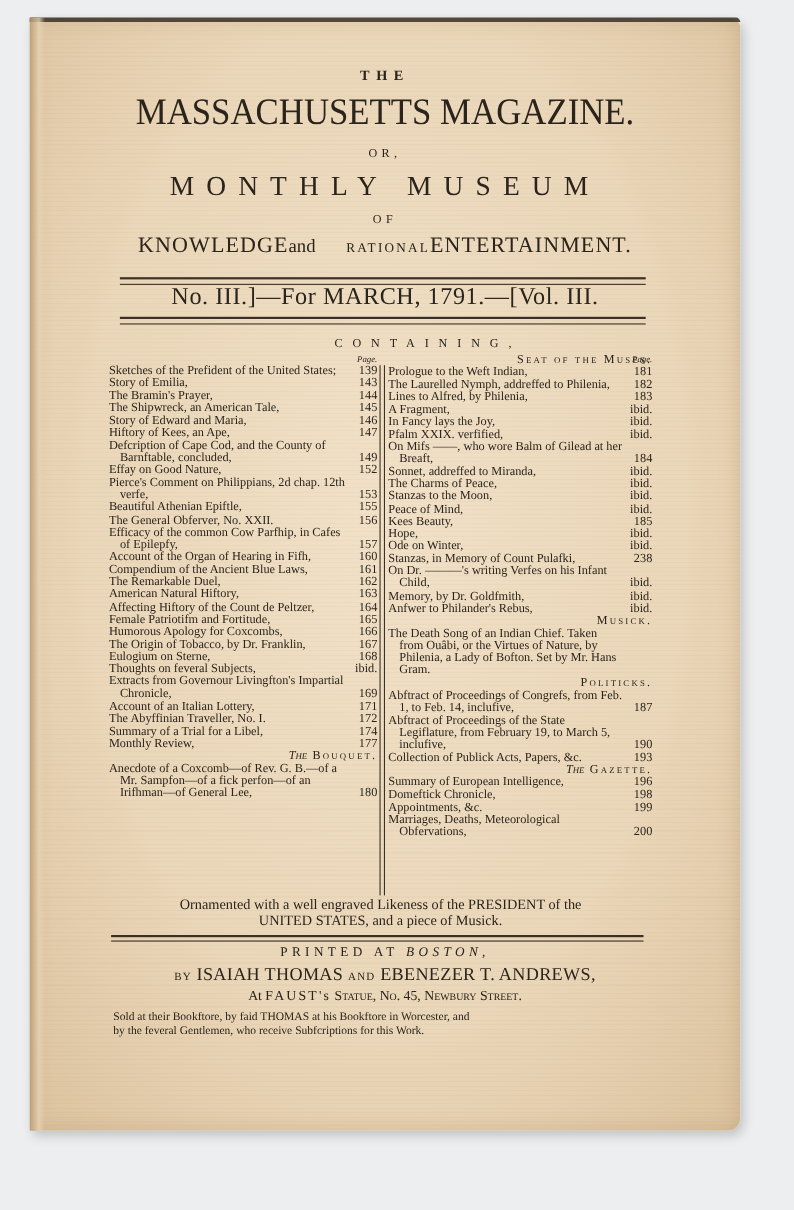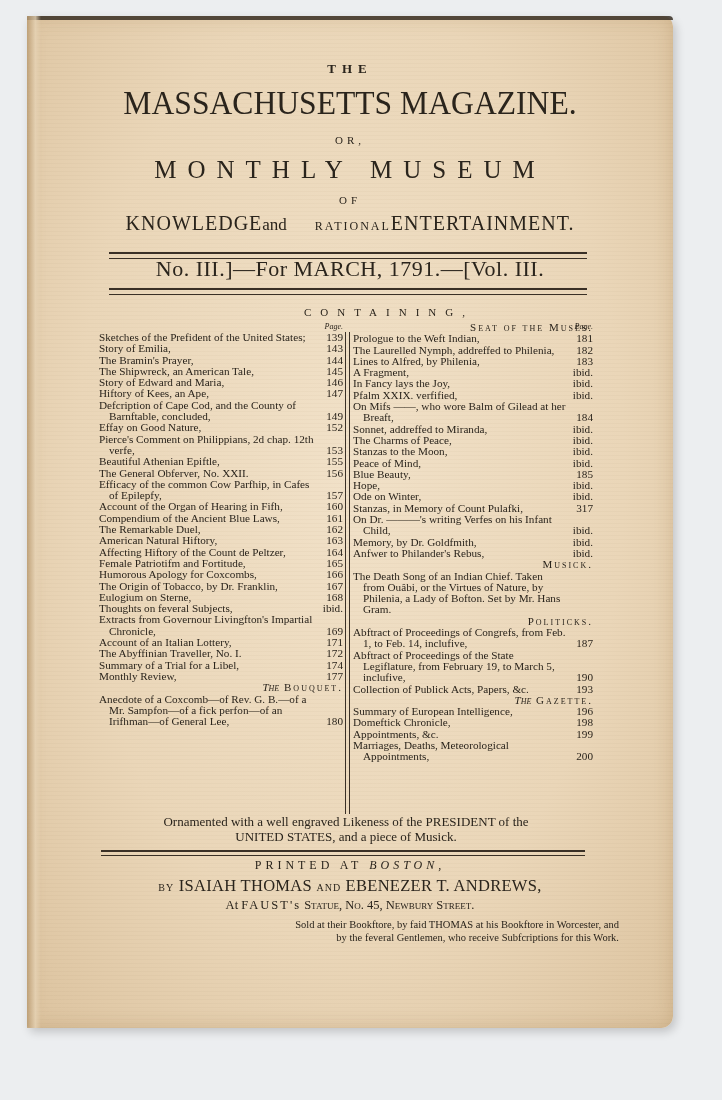--- a/index.html
+++ b/index.html
@@ -57,21 +57,21 @@
   .section.italic-first .it { font-style: italic; letter-spacing: 0; }
 
   .ornamented { position: absolute; top: 798px; left: 72px; width: 494px; text-align: center; font-size: 13px; line-height: 15px; }
   .rule-bottom { position: absolute; top: 834px; left: 74px; width: 484px; height: 3px; border-top: 2.5px solid #3a3026; border-bottom: 1px solid #3a3026; }
   .printed { position: absolute; top: 842px; width: 100%; text-align: center; font-size: 12px; letter-spacing: 4px; }
   .printed .boston { font-style: italic; }
   .by { position: absolute; top: 860px; width: 100%; text-align: center; font-size: 16.5px; letter-spacing: 0.3px; }
   .by .sc { font-size: 10px; letter-spacing: 1px; }
   .at { position: absolute; top: 882px; width: 100%; text-align: center; font-size: 12.5px; }
   .at .faust { letter-spacing: 2px; }
-  .sold { position: absolute; top: 902px; left: 62px; width: 530px; text-align: right; font-size: 10.5px; line-height: 13px; }
+  .sold { position: absolute; top: 902px; left: 76px; width: 530px; text-align: left; font-size: 10.5px; line-height: 13px; }
 </style>
 </head>
 <body>
 
 <div class="page">
   <div class="spine-edge"></div>
   <div class="content">
 
     <div class="the">THE</div>
     <div class="title">MASSACHUSETTS MAGAZINE.</div>
@@ -256,34 +256,34 @@
           </div>
           <div class="entry">
             <span class="t">Stanzas to the Moon,</span>
             <span class="p">ibid.</span>
           </div>
           <div class="entry">
             <span class="t">Peace of Mind,</span>
             <span class="p">ibid.</span>
           </div>
           <div class="entry">
-            <span class="t">Blue Beauty,</span>
+            <span class="t">Kees Beauty,</span>
             <span class="p">185</span>
           </div>
           <div class="entry">
             <span class="t">Hope,</span>
             <span class="p">ibid.</span>
           </div>
           <div class="entry">
             <span class="t">Ode on Winter,</span>
             <span class="p">ibid.</span>
           </div>
           <div class="entry">
             <span class="t">Stanzas, in Memory of Count Pulafki,</span>
-            <span class="p">317</span>
+            <span class="p">238</span>
           </div>
           <div class="entry">
             <span class="t">On Dr. ———'s writing Verfes on his Infant Child,</span>
             <span class="p">ibid.</span>
           </div>
           <div class="entry">
             <span class="t">Memory, by Dr. Goldfmith,</span>
             <span class="p">ibid.</span>
           </div>
           <div class="entry">
@@ -324,21 +324,21 @@
           </div>
           <div class="entry">
             <span class="t">Domeftick Chronicle,</span>
             <span class="p">198</span>
           </div>
           <div class="entry">
             <span class="t">Appointments, &amp;c.</span>
             <span class="p">199</span>
           </div>
           <div class="entry">
-            <span class="t">Marriages, Deaths, Meteorological Appointments,</span>
+            <span class="t">Marriages, Deaths, Meteorological Obfervations,</span>
             <span class="p">200</span>
           </div>
         </div>
     </div>
 
     <div class="ornamented">
       <div>Ornamented with a well engraved Likeness of the PRESIDENT of the</div>
       <div>UNITED STATES, and a piece of Musick.</div>
     </div>
 

